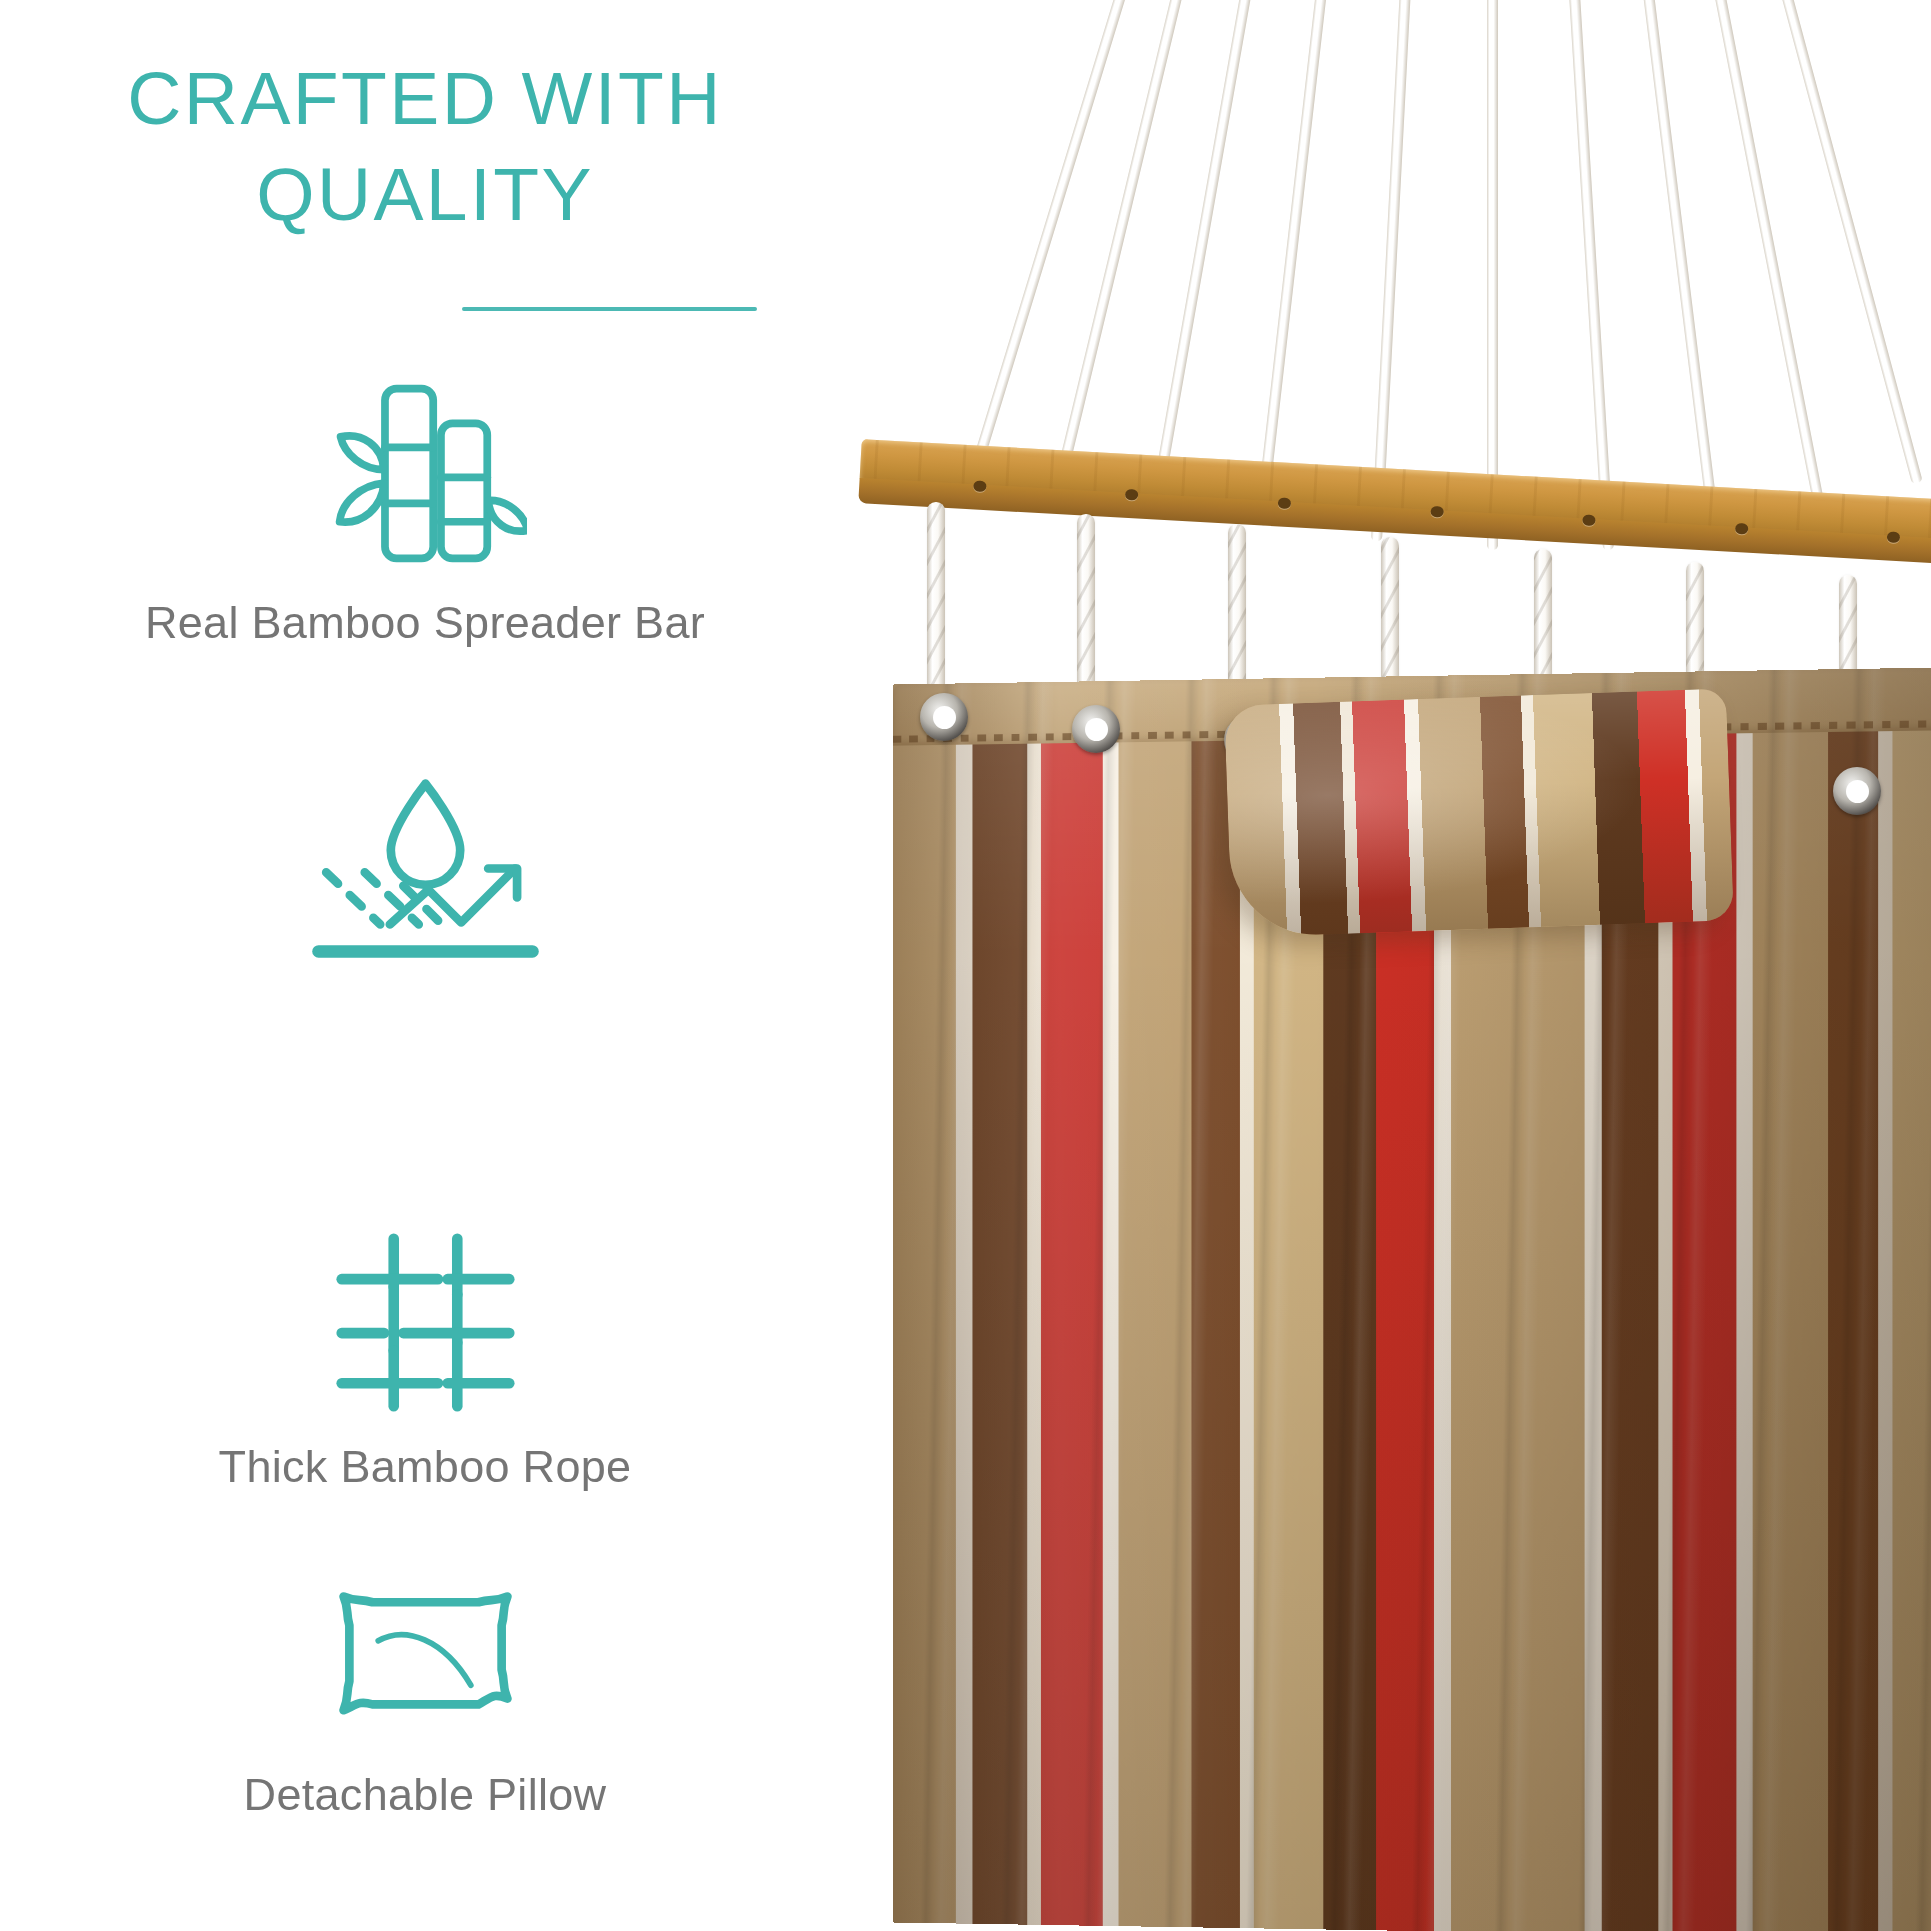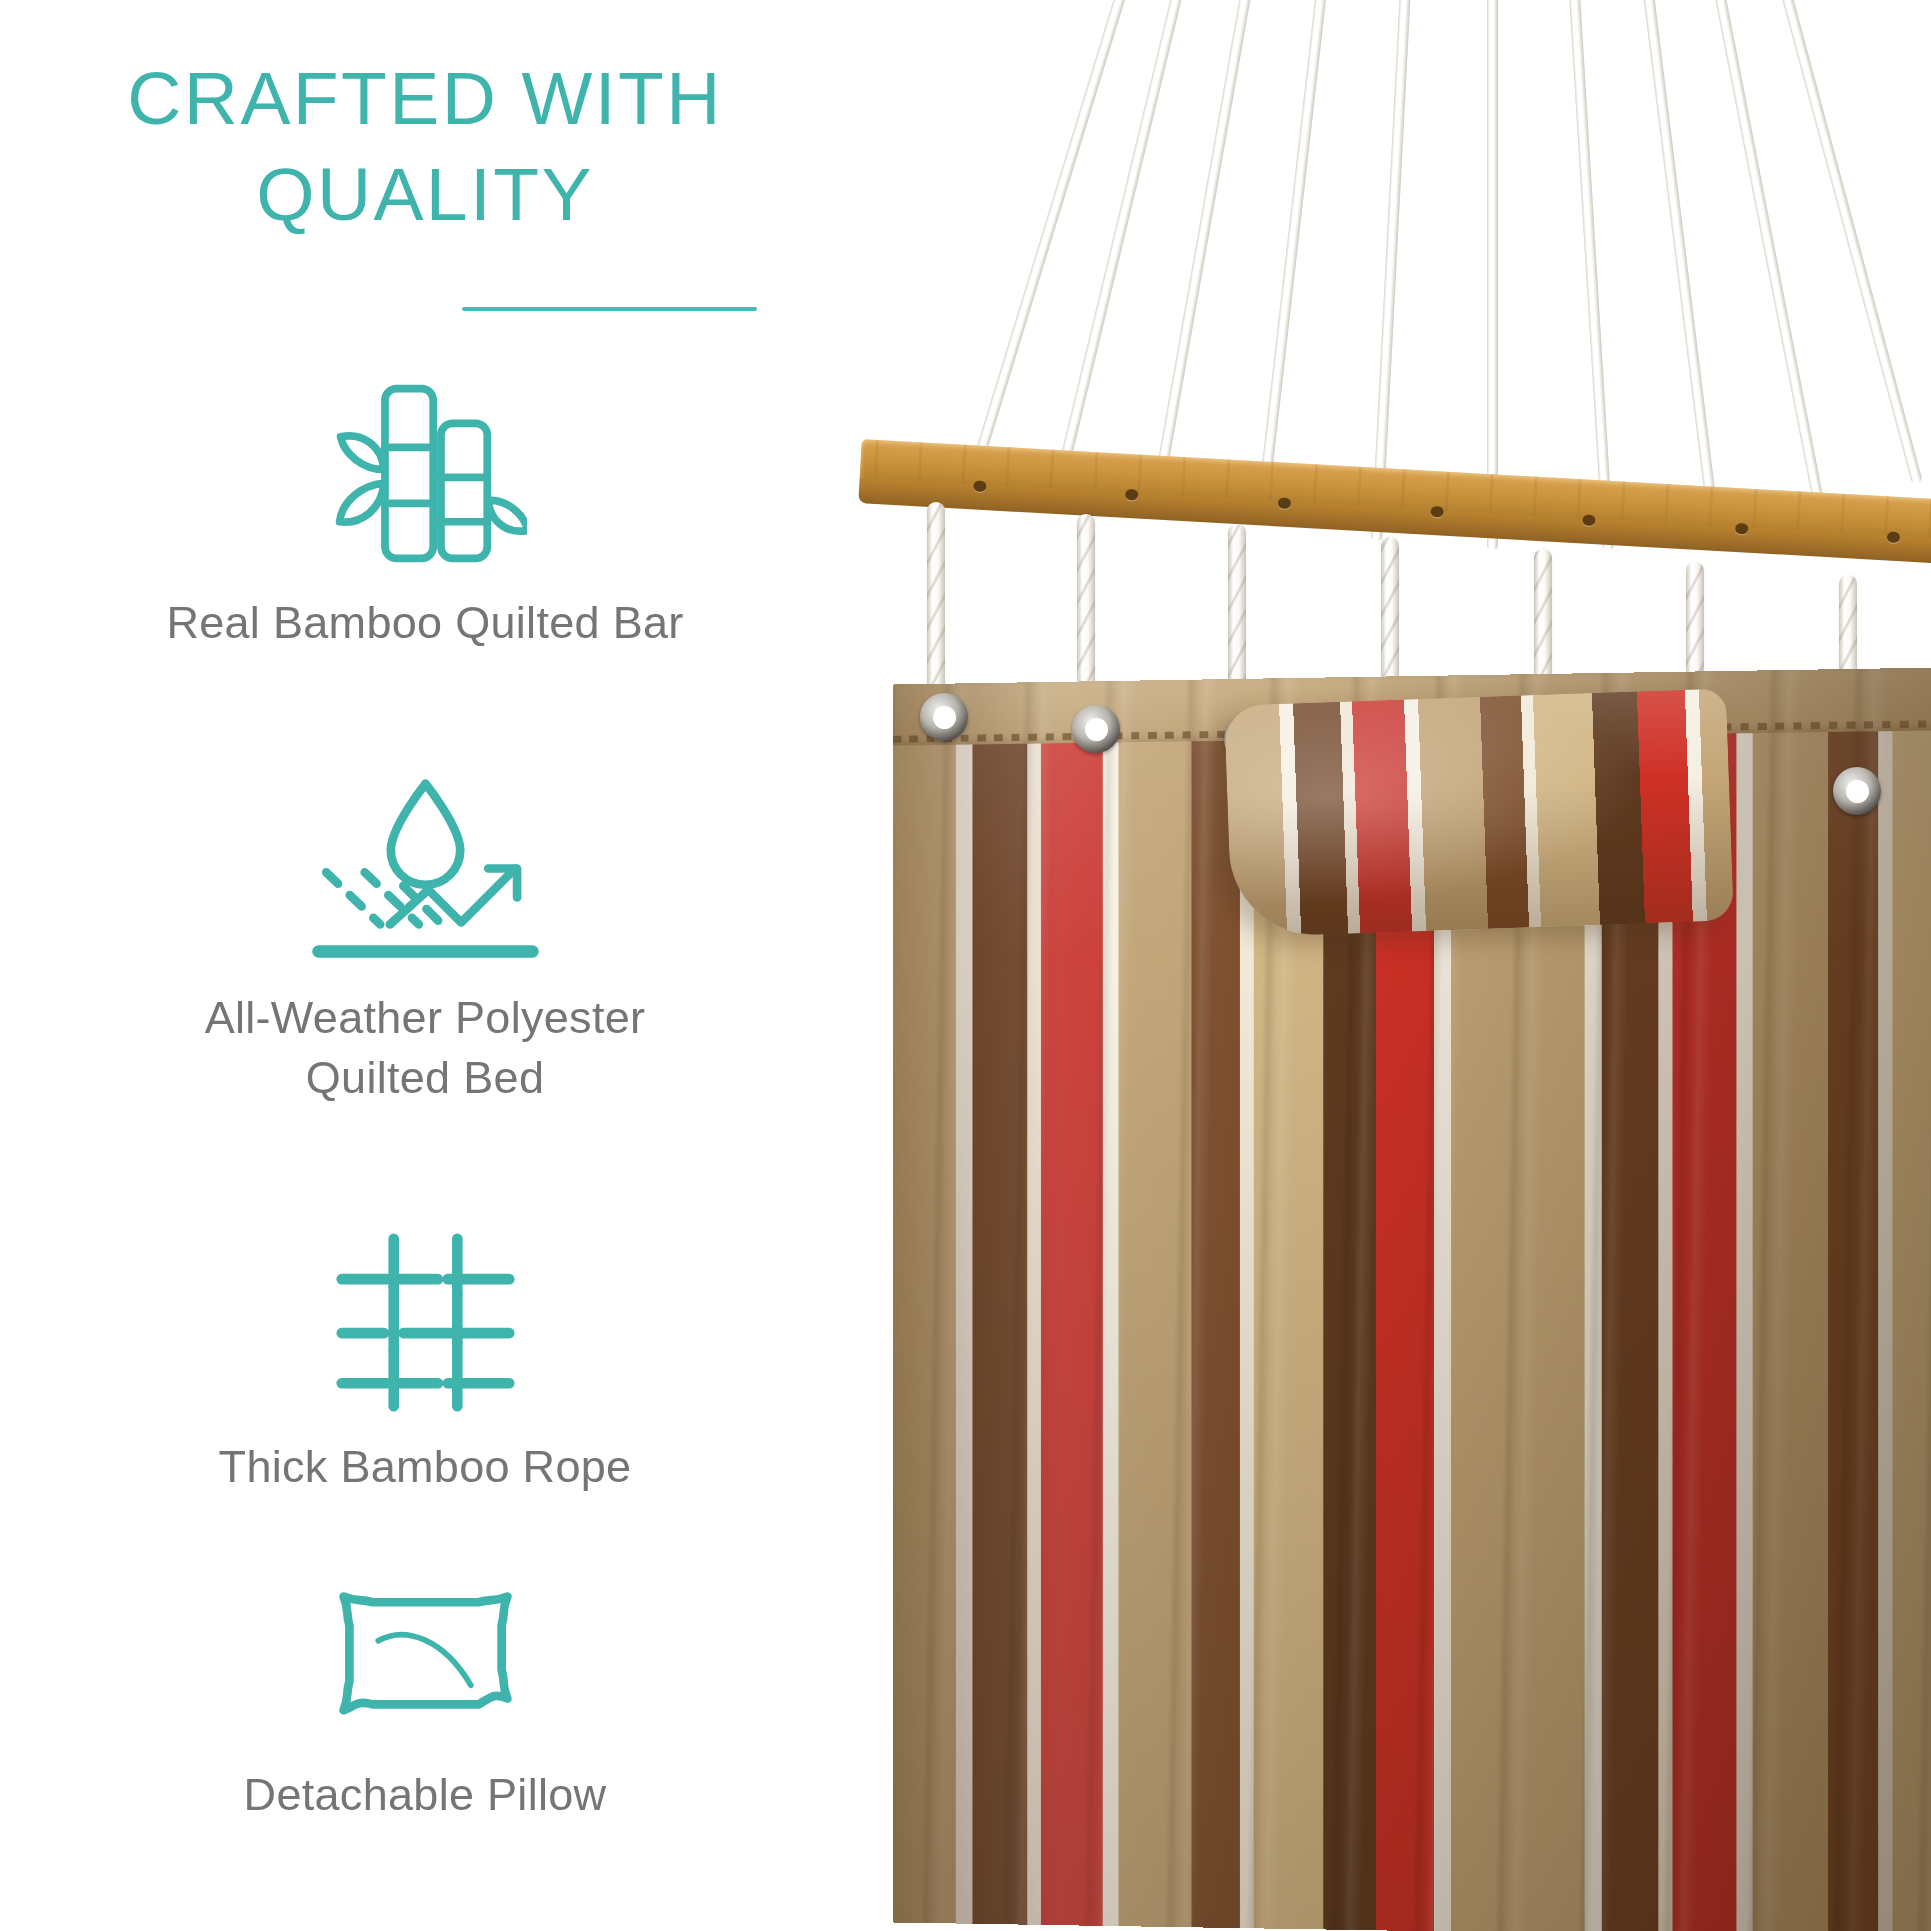--- a/index.html
+++ b/index.html
@@ -292,21 +292,21 @@
             <line x1="121" y1="104" x2="169" y2="104"></line>
             <line x1="121" y1="150" x2="169" y2="150"></line>
 
             <path d="M62 96c-22 0-41-16-45-34 22-5 43 9 45 34z"></path>
             <path d="M62 110c-24 2-44 20-46 40 23 3 44-14 46-40z"></path>
 
             <path d="M170 128c20-1 37 14 41 31-20 4-39-8-41-31z"></path>
           </svg>
         </span>
       </div>
-      <div class="label">Real Bamboo Quilted Bar</div>
+      <div class="label">Real Bamboo Spreader Bar</div>
     </div>
 
     <div class="feature" id="feature-2">
       <div class="icon-wrap">
         <span>
           <svg width="241" height="193" viewBox="0 0 250 200" fill="none" stroke="#3eb4ad" stroke-width="9" stroke-linecap="round" stroke-linejoin="round">
 
             <path d="M125 12c0 0-36 45-36 69a36 36 0 0 0 72 0c0-24-36-69-36-69z"></path>
 
             <g stroke-dasharray="17 17">
@@ -315,22 +315,20 @@
               <line x1="102" y1="118" x2="142" y2="158"></line>
             </g>
 
             <polyline points="88,158 128,122 162,156 218,100"></polyline>
             <polyline points="190,100 220,100 220,130"></polyline>
 
             <line x1="14" y1="186" x2="236" y2="186" stroke-width="13"></line>
           </svg>
         </span>
       </div>
-      <div class="label">All-Weather Polyester
-Quilted Bed</div>
     </div>
 
     <div class="feature" id="feature-3">
       <div class="icon-wrap">
         <span>
           <svg width="183" height="183" viewBox="0 0 190 190" fill="none" stroke="#3eb4ad" stroke-width="11" stroke-linecap="round">
 
             <line x1="62" y1="8" x2="62" y2="58"></line>
             <line x1="62" y1="58" x2="62" y2="124"></line>
             <line x1="62" y1="124" x2="62" y2="182"></line>

